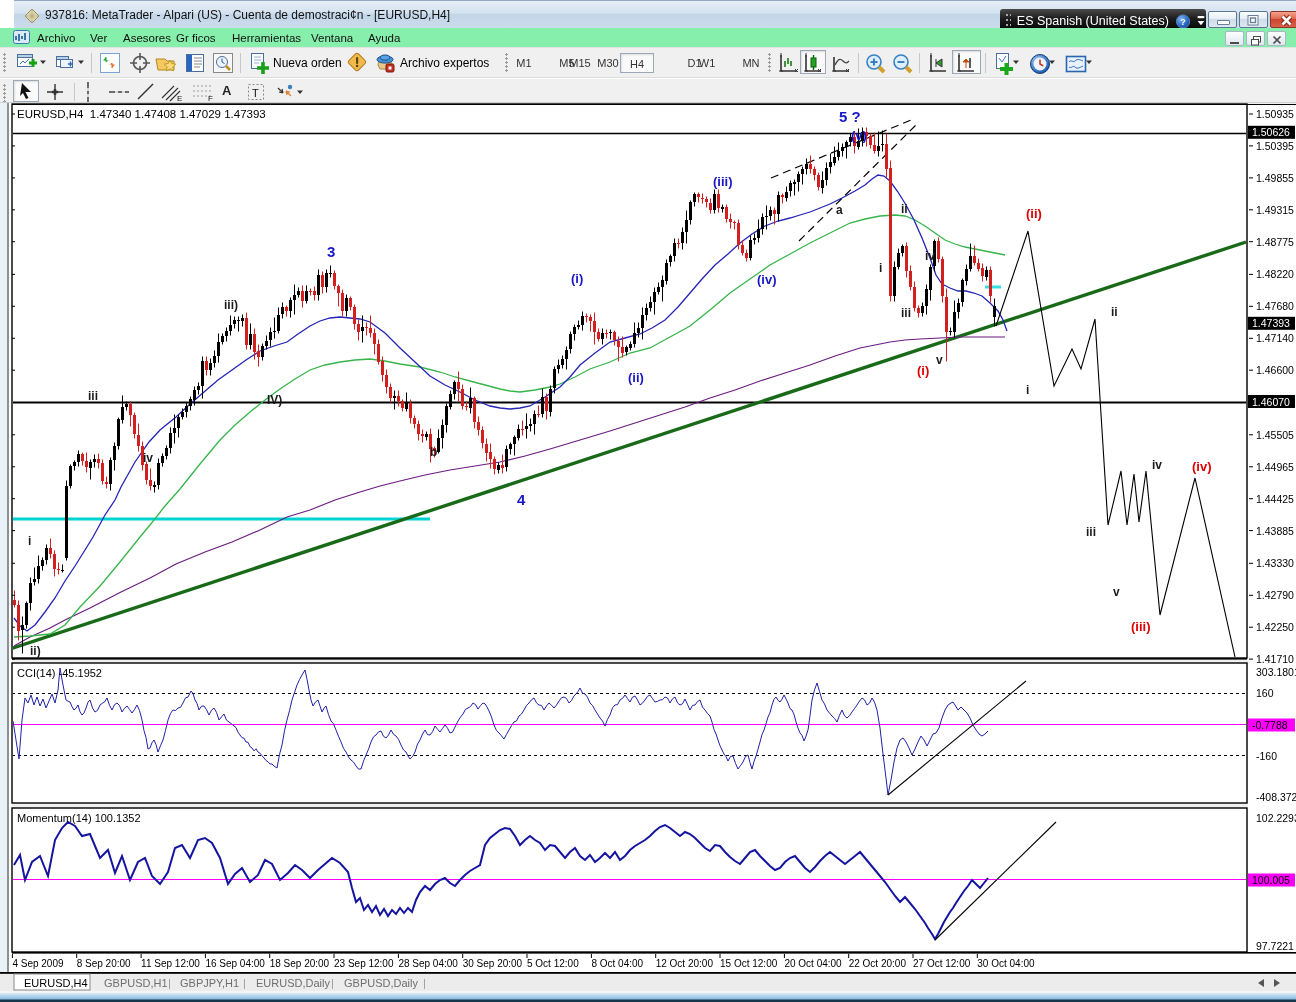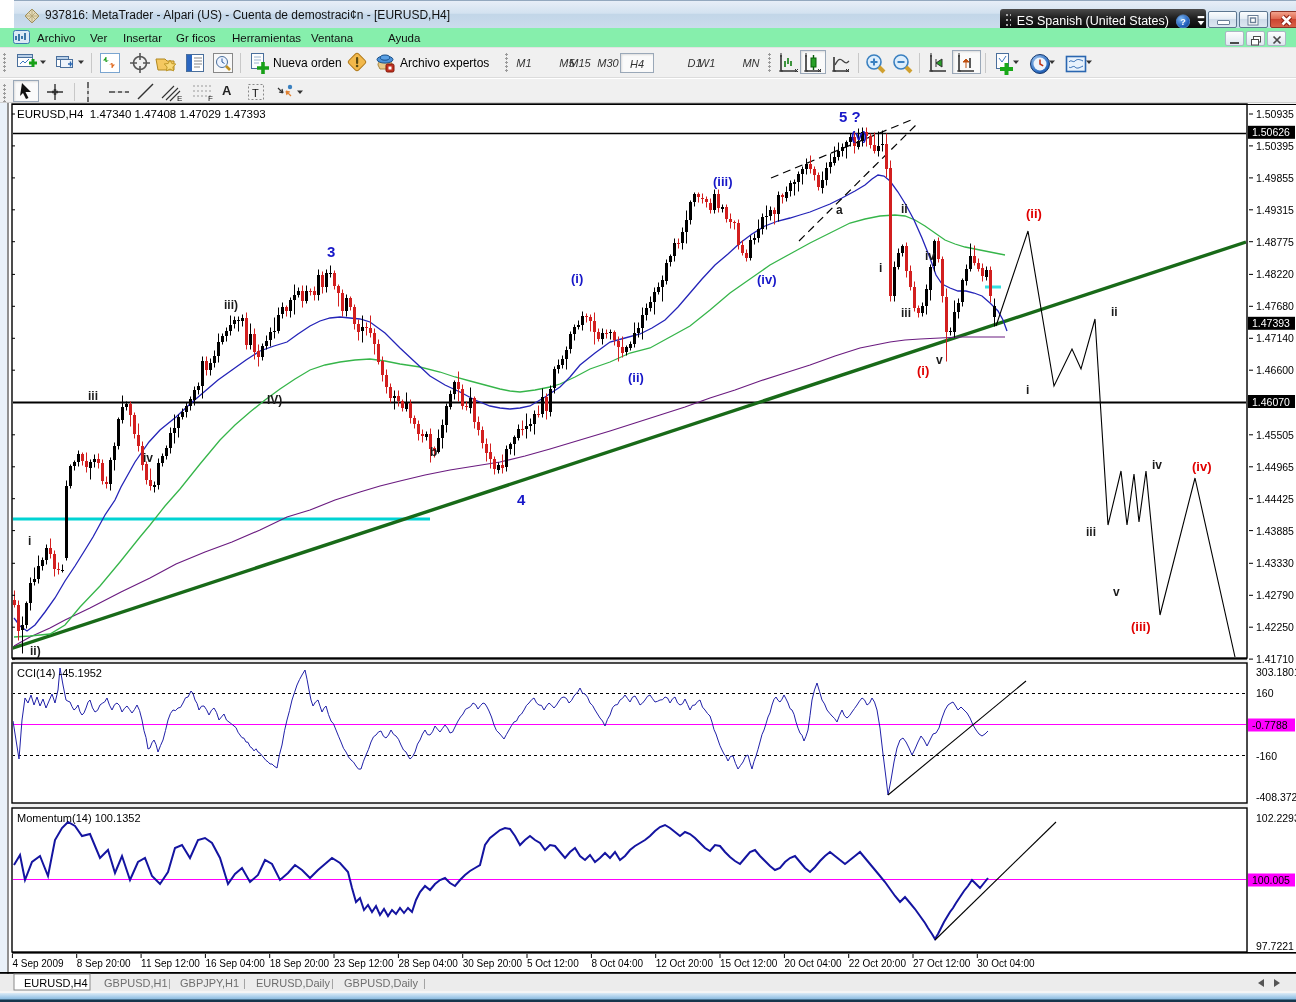--- a/index.html
+++ b/index.html
@@ -32,21 +32,21 @@
 #tb2 { position:absolute; left:0; top:79px; width:1296px; height:24px; background:#f0f0f0;
   border-bottom:1px solid #cfcfcf; }
 .vgrip { position:absolute; top:5px; width:5px; height:20px;
   background-image:radial-gradient(circle at 1.5px 1.5px, #9a9a9a 1px, transparent 1.3px);
   background-size:5px 4px; }
 .sep { position:absolute; top:5px; width:1px; height:20px; background:#c8c8c8; }
 .ti { position:absolute; top:4px; }
 .ti svg { display:block; }
 .tbtxt { position:absolute; top:8px; font-size:12px; color:#000000; }
 .tf { position:absolute; top:5px; height:20px; font-size:11px; color:#333; text-align:center;
-  line-height:20px;font-style:italic; }
+  line-height:20px; }
 .tf.pressed { background:#fafafa; border:1px solid #9aa8b8; box-shadow:inset 1px 1px 2px rgba(0,0,0,0.12); }
 #chartarea { position:absolute; left:0; top:103px; }
 </style></head>
 <body>
 <div id="root">
 
 <div id="titlebar">
  <svg id="appicon" width="16" height="16" viewBox="0 0 16 16">
   <path d="M8 1l7 7-7 7-7-7z" fill="#e3d9b8" stroke="#9a8a58"></path>
   <path d="M4.5 4.5l7 7M11.5 4.5l-7 7M8 1v14M1 8h14" stroke="#b3a474" stroke-width="0.8"></path>
@@ -92,25 +92,25 @@
  </div>
 </div>
 
 <div id="menubar">
  <svg width="17" height="15" viewBox="0 0 17 15" style="margin:0 10px 0 13px">
    <rect x="0.5" y="0.5" width="16" height="13" rx="2" fill="#dbe9f5" stroke="#3a78b0"></rect>
    <path d="M3 10V6M6 11V4M9 9V6M12 10V3" stroke="#2a6aa0" stroke-width="1.8"></path>
  </svg>
  <span class="mi" style="left:37px">Archivo</span>
  <span class="mi" style="left:90px">Ver</span>
- <span class="mi" style="left:123px">Insertar</span>
+ <span class="mi" style="left:123px">Asesores</span>
  <span class="mi" style="left:176px">Gr&nbsp;ficos</span>
  <span class="mi" style="left:232px">Herramientas</span>
  <span class="mi" style="left:311px">Ventana</span>
- <span class="mi" style="left:388px">Ayuda</span>
+ <span class="mi" style="left:368px">Ayuda</span>
  <div id="mdibtns">
    <div class="mbtn">
           <svg width="18" height="14">
             <rect x="4" y="9" width="9" height="2" fill="#4a4a4a"></rect>
           </svg>
         </div>
    <div class="mbtn">
           <svg width="18" height="14">
             <rect x="6.5" y="3.5" width="7" height="5.5" fill="#fff" stroke="#4a4a4a"></rect>
             <rect x="4.5" y="6.5" width="7" height="5.5" fill="#fff" stroke="#4a4a4a"></rect>

